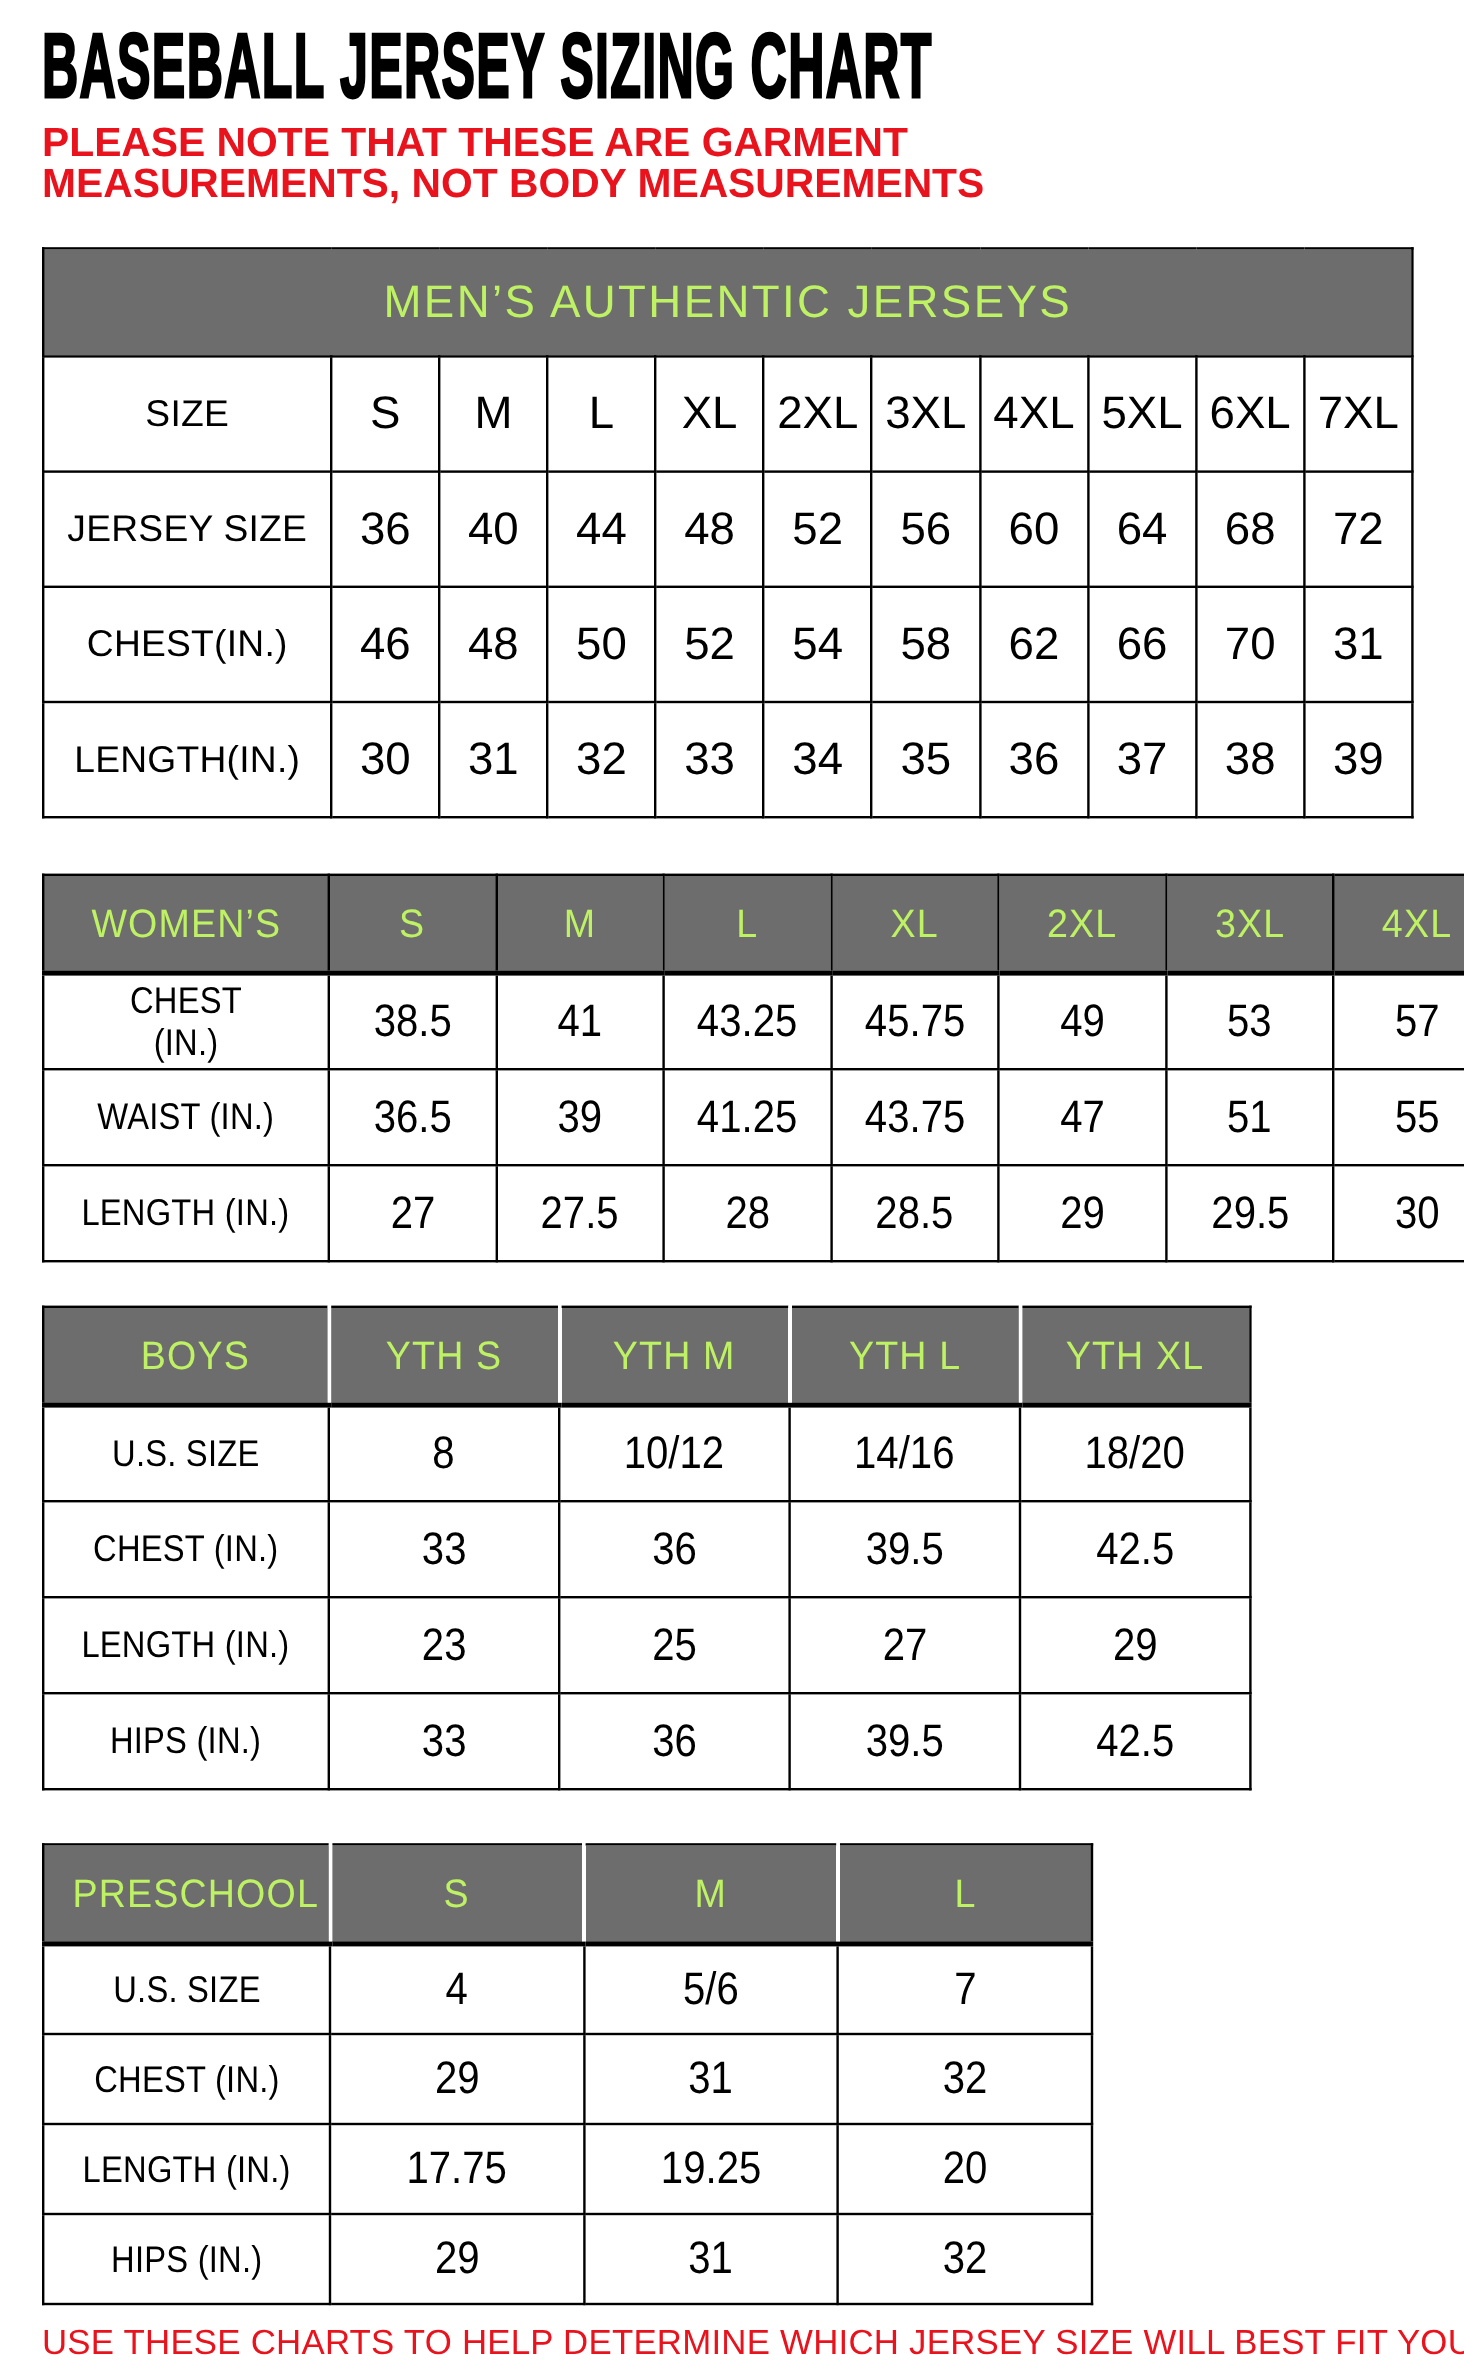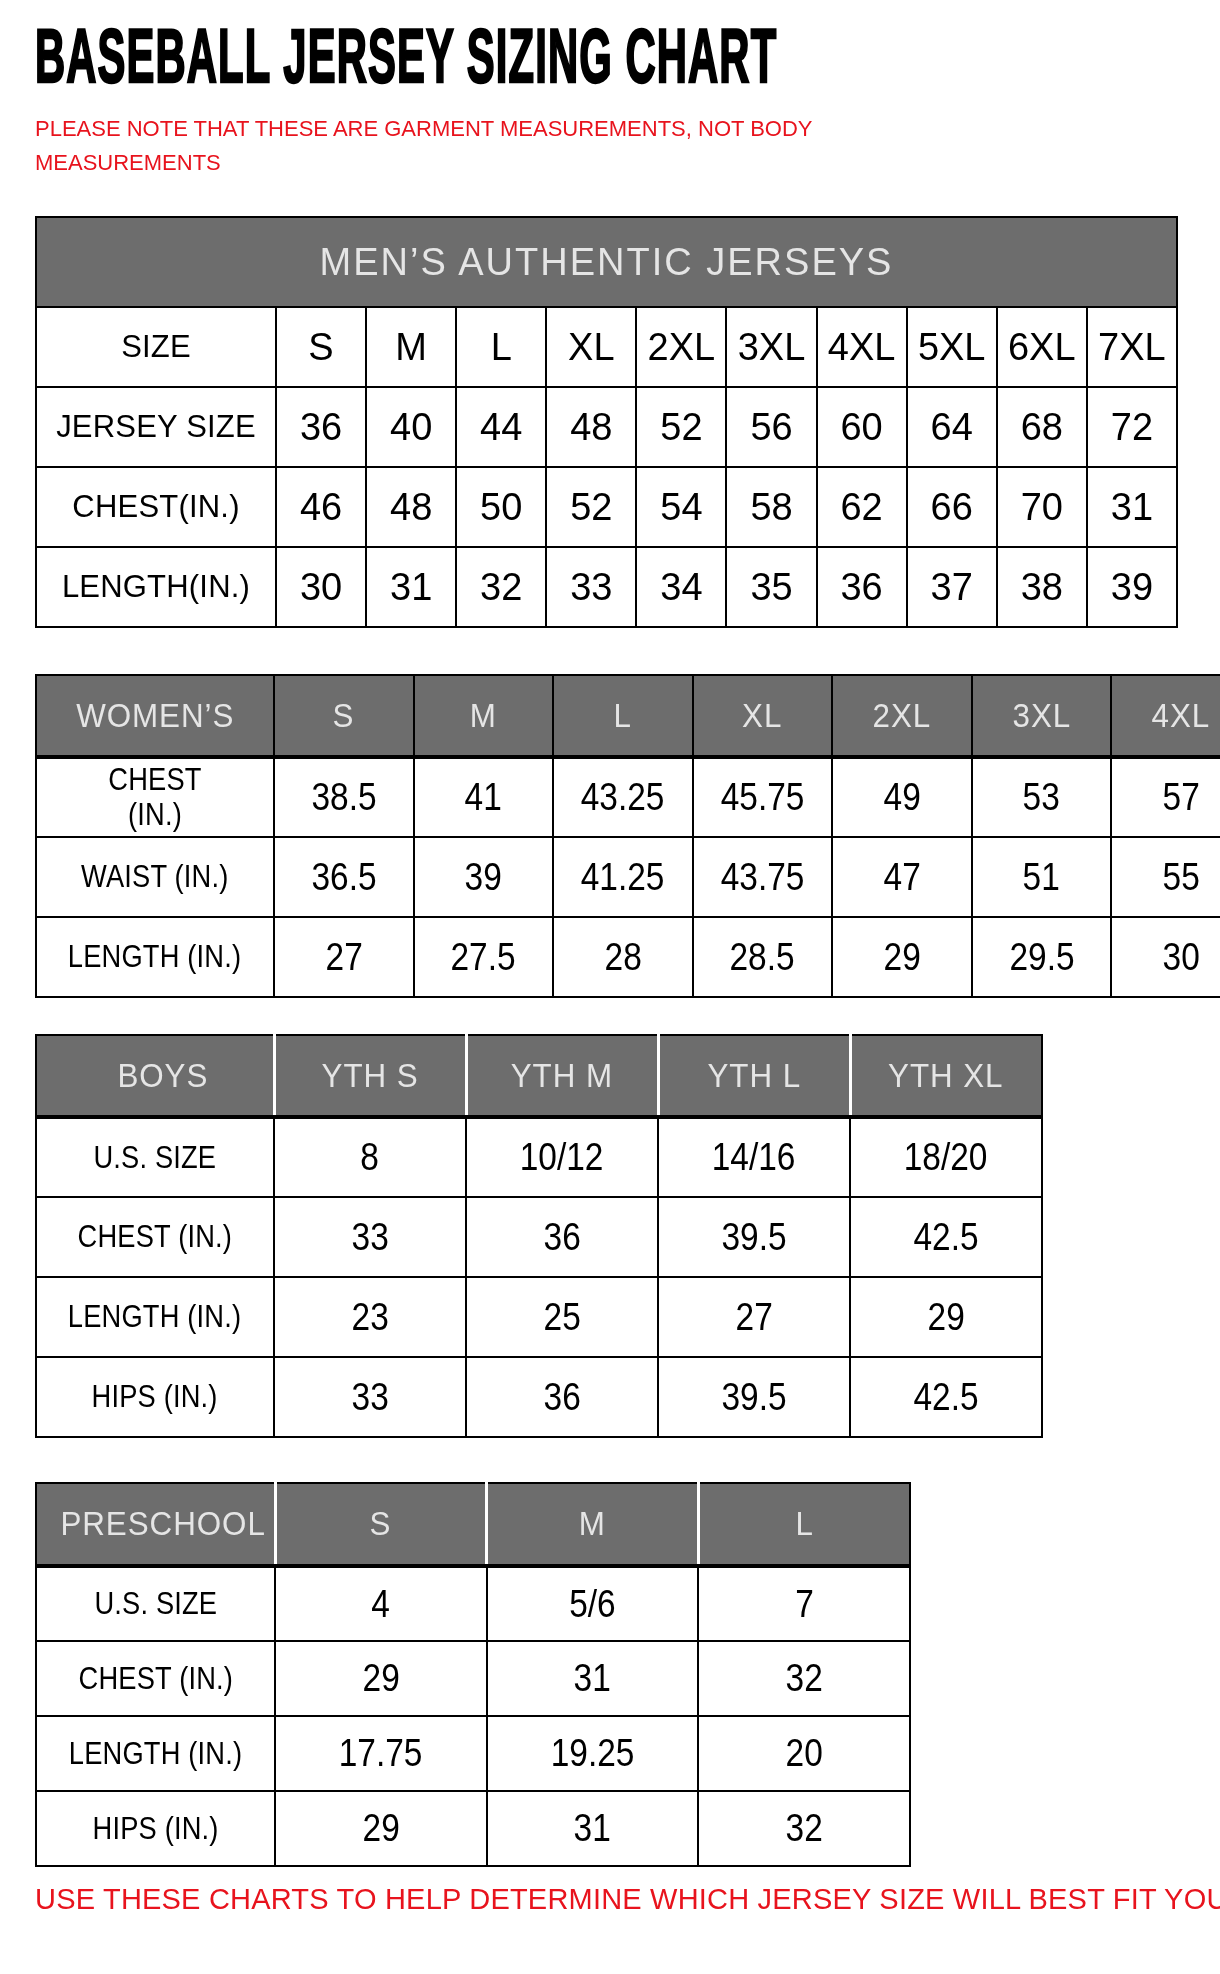--- a/index.html
+++ b/index.html
@@ -13,38 +13,38 @@
   }
   
   h1.title { margin:0; height:62px; line-height:60px; white-space:nowrap; }
   .title-inner{
     display:inline-block; transform:scaleX(0.55); transform-origin:left center;
     font-size:76px; font-weight:700; letter-spacing:2px; color:#000;
     -webkit-text-stroke:2.5px #000;
   }
   
   .note{
-    margin:24px 0 0 0; max-width:905px;
-    font-size:22px; line-height:34px; color:var(--red); font-weight:400;
+    margin:14px 0 0 0; max-width:905px;
+    font-size:34px; line-height:34px; color:var(--red); font-weight:700;
     letter-spacing:0px;
   }
   
   table.tbl{ border-collapse:collapse; table-layout:fixed; border:2px solid #000; }
   table.tbl td{ border:2px solid #000; text-align:center; vertical-align:middle; padding:0; overflow:hidden; }
-  .gray-cell{ background:var(--gray); color:#e5e5e5;margin-left:21px; }
+  .gray-cell{ background:var(--gray); color:#bef264;margin-left:21px; }
   .ghdr{ display:inline-block; transform:scaleX(0.95); transform-origin:center; font-size:33px; letter-spacing:1px; white-space:nowrap; }
   .lbl{ display:inline-block; font-size:31px; letter-spacing:0.2px; white-space:normal; }
   .val{ display:inline-block; font-size:38px; white-space:nowrap; }
   
   .womens .lbl,.womens .val,.boys .lbl,.boys .val,.pre .lbl,.pre .val{ transform:scaleX(0.88); transform-origin:center; }
   
   .mens{ width:1143px; margin-top:36px; }
   .mens col.c0{ width:240px; }
   .mens tr.hrow{ height:90px; }
-  .mens tr.drow{ height:80px; }
+  .mens tr.drow{ height:96px; }
   .mens .gray-cell.merged{ border:2px solid #000; }
   .mens .ghdr{ font-size:38px; letter-spacing:2px; transform:none; }
   
   .womens{ width:1217px; margin-top:46px; }
   .womens col.c0{ width:238px; }
   .womens tr.hrow{ height:82px; }
   .womens tr.drow{ height:80px; }
   .womens .gray-cell{ border:2px solid #000; border-bottom:4px solid #000; }
   .womens .drow:nth-child(2) .lbl{ width:140px; line-height:1.12; }
   

